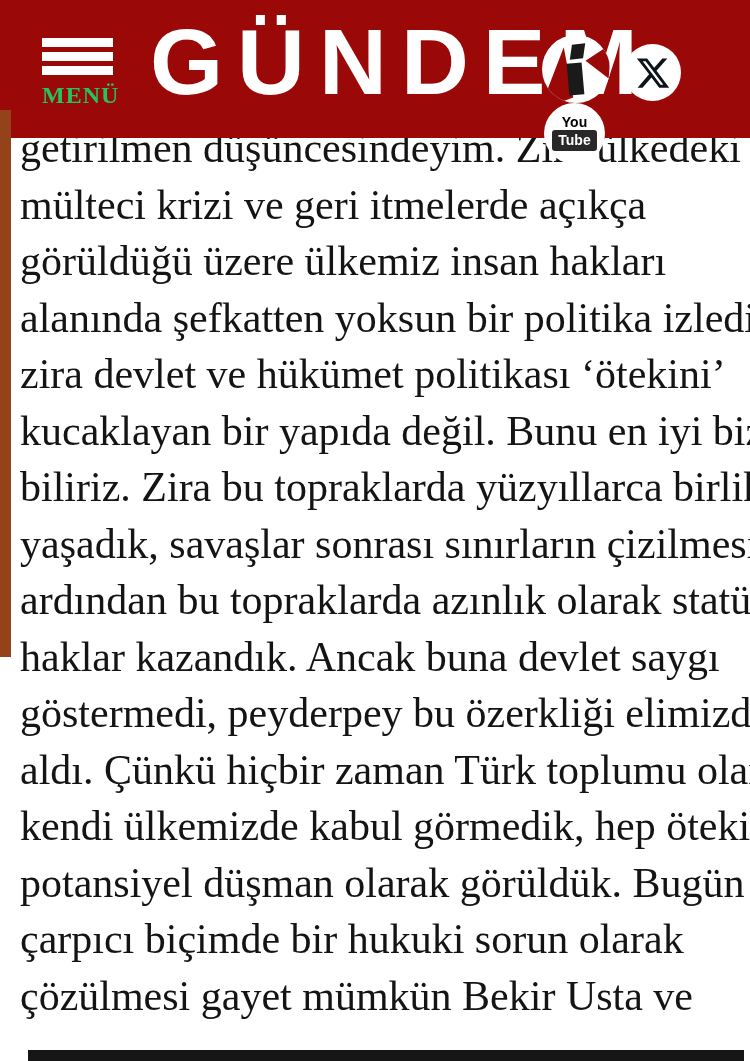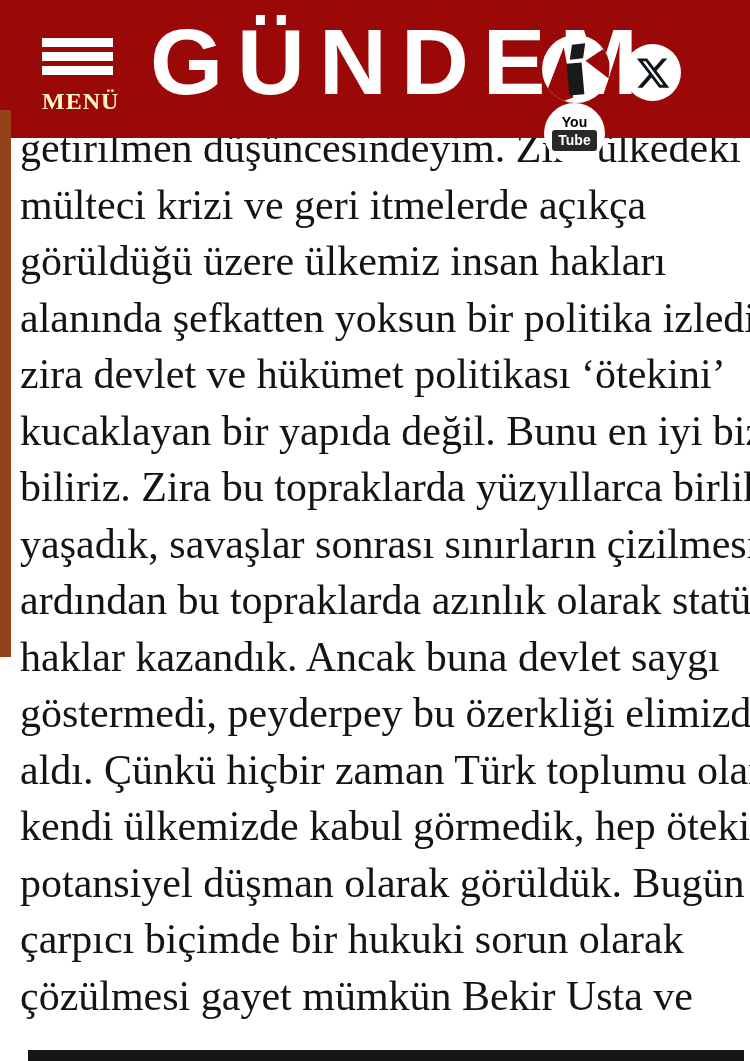--- a/index.html
+++ b/index.html
@@ -53,22 +53,22 @@
   }
   .hamburger { width: 71px; }
   .hamburger span {
     display: block;
     width: 71px;
     height: 9px;
     background: #ffffff;
     margin-bottom: 5px;
   }
   .menu-label {
-    margin-top: 13px;
-    color: #fef9c3;
+    margin-top: 7px;
+    color: #22c55e;
     font-family: "Liberation Serif", serif;
     font-weight: bold;
     font-size: 24px;
     letter-spacing: 1px;
   }
   .logo {
     position: absolute;
     left: 150px;
     top: -6px;
     height: 138px;

